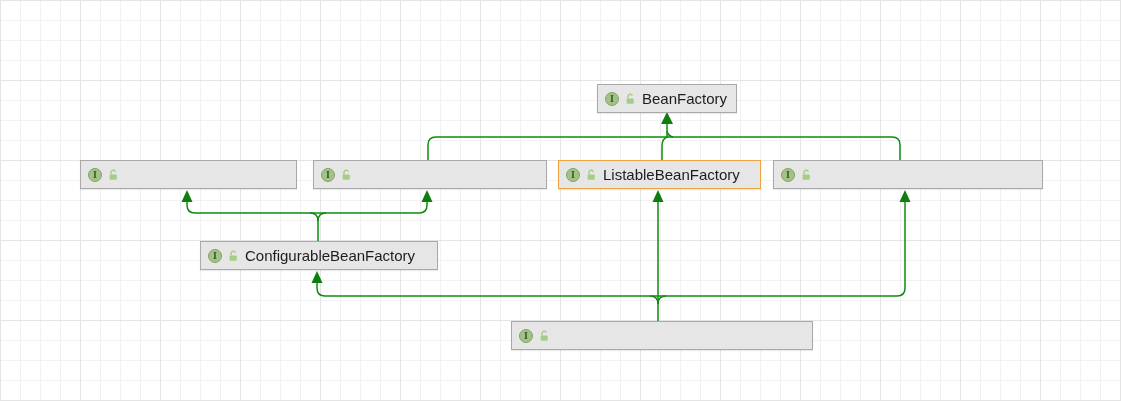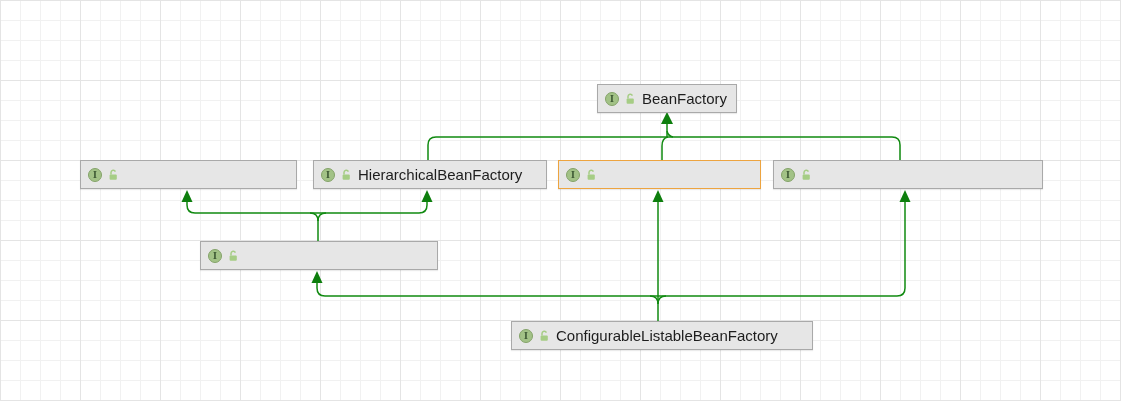--- a/index.html
+++ b/index.html
@@ -96,47 +96,47 @@
       <rect x="1.6" y="5.6" width="7.2" height="5.2" rx="1" fill="#a6cd85"></rect>
     </svg>
 </div>
 
 <div class="node n-hierarchical">
   <span class="iface-badge">I</span>
   <svg class="lock" width="11" height="12" viewBox="0 0 11 12">
       <path d="M3 5.6 V3.4 A2.3 2.3 0 0 1 7.4 2.6" fill="none" stroke="#a6cd85" stroke-width="1.5"></path>
       <rect x="1.6" y="5.6" width="7.2" height="5.2" rx="1" fill="#a6cd85"></rect>
     </svg>
-  <span class="label">HierarchicalBeanFactory</span>
 </div>
 
 <div class="node n-listable selected">
   <span class="iface-badge">I</span>
   <svg class="lock" width="11" height="12" viewBox="0 0 11 12">
       <path d="M3 5.6 V3.4 A2.3 2.3 0 0 1 7.4 2.6" fill="none" stroke="#a6cd85" stroke-width="1.5"></path>
       <rect x="1.6" y="5.6" width="7.2" height="5.2" rx="1" fill="#a6cd85"></rect>
     </svg>
+  <span class="label">ListableBeanFactory</span>
 </div>
 
 <div class="node n-autowire">
   <span class="iface-badge">I</span>
   <svg class="lock" width="11" height="12" viewBox="0 0 11 12">
       <path d="M3 5.6 V3.4 A2.3 2.3 0 0 1 7.4 2.6" fill="none" stroke="#a6cd85" stroke-width="1.5"></path>
       <rect x="1.6" y="5.6" width="7.2" height="5.2" rx="1" fill="#a6cd85"></rect>
     </svg>
 </div>
 
 <div class="node n-configurable">
   <span class="iface-badge">I</span>
   <svg class="lock" width="11" height="12" viewBox="0 0 11 12">
       <path d="M3 5.6 V3.4 A2.3 2.3 0 0 1 7.4 2.6" fill="none" stroke="#a6cd85" stroke-width="1.5"></path>
       <rect x="1.6" y="5.6" width="7.2" height="5.2" rx="1" fill="#a6cd85"></rect>
     </svg>
+  <span class="label">ConfigurableBeanFactory</span>
 </div>
 
 <div class="node n-configlistable">
   <span class="iface-badge">I</span>
   <svg class="lock" width="11" height="12" viewBox="0 0 11 12">
       <path d="M3 5.6 V3.4 A2.3 2.3 0 0 1 7.4 2.6" fill="none" stroke="#a6cd85" stroke-width="1.5"></path>
       <rect x="1.6" y="5.6" width="7.2" height="5.2" rx="1" fill="#a6cd85"></rect>
     </svg>
-  <span class="label">ConfigurableListableBeanFactory</span>
 </div>
 
 </body></html>

